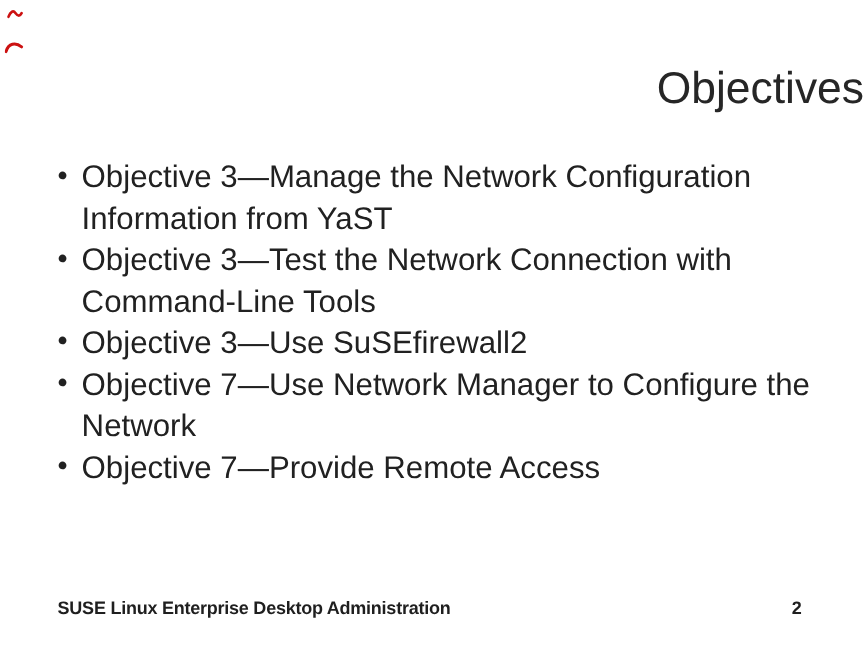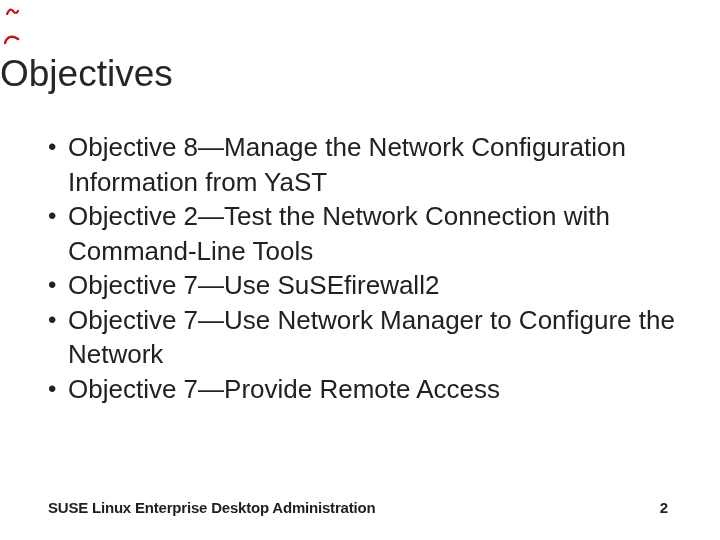--- a/index.html
+++ b/index.html
@@ -21,26 +21,27 @@
     height: 48px;
   }
   .red-marks svg { display: block; position: absolute; }
   .mark-1 { left: 2px; top: 2px; }
   .mark-2 { left: 0px; top: 27px; }
   .slide-title {
     position: absolute;
     top: 52px;
     left: 0;
     width: 720px;
-    text-align: left;
+    text-align: right;
     font-size: 37px;
     line-height: 44px;
     font-weight: 400;
     color: #262626;
     letter-spacing: 0px;
+    padding-left: 44px;
   }
   .bullet-list {
     position: absolute;
     top: 130px;
     left: 48px;
     width: 630px;
     list-style: none;
   }
   .bullet-item {
     display: flex;
@@ -88,29 +89,29 @@
     <svg class="mark-2" width="16" height="16" viewBox="0 0 16 16">
       <path d="M1 12 C3 5 9 4 14 8" fill="none" stroke="#cc1111" stroke-width="2.5" stroke-linecap="round"></path>
     </svg>
   </div>
 
   <h1 class="slide-title">Objectives</h1>
 
   <ul class="bullet-list">
     <li class="bullet-item">
       <span class="bullet-marker">•</span>
-      <span class="bullet-text">Objective 8—Manage the Network Configuration Information from YaST</span>
+      <span class="bullet-text">Objective 3—Manage the Network Configuration Information from YaST</span>
     </li>
     <li class="bullet-item">
       <span class="bullet-marker">•</span>
-      <span class="bullet-text">Objective 2—Test the Network Connection with Command-Line Tools</span>
+      <span class="bullet-text">Objective 3—Test the Network Connection with Command-Line Tools</span>
     </li>
     <li class="bullet-item">
       <span class="bullet-marker">•</span>
-      <span class="bullet-text">Objective 7—Use SuSEfirewall2</span>
+      <span class="bullet-text">Objective 3—Use SuSEfirewall2</span>
     </li>
     <li class="bullet-item">
       <span class="bullet-marker">•</span>
       <span class="bullet-text">Objective 7—Use Network Manager to Configure the Network</span>
     </li>
     <li class="bullet-item">
       <span class="bullet-marker">•</span>
       <span class="bullet-text">Objective 7—Provide Remote Access</span>
     </li>
   </ul>

